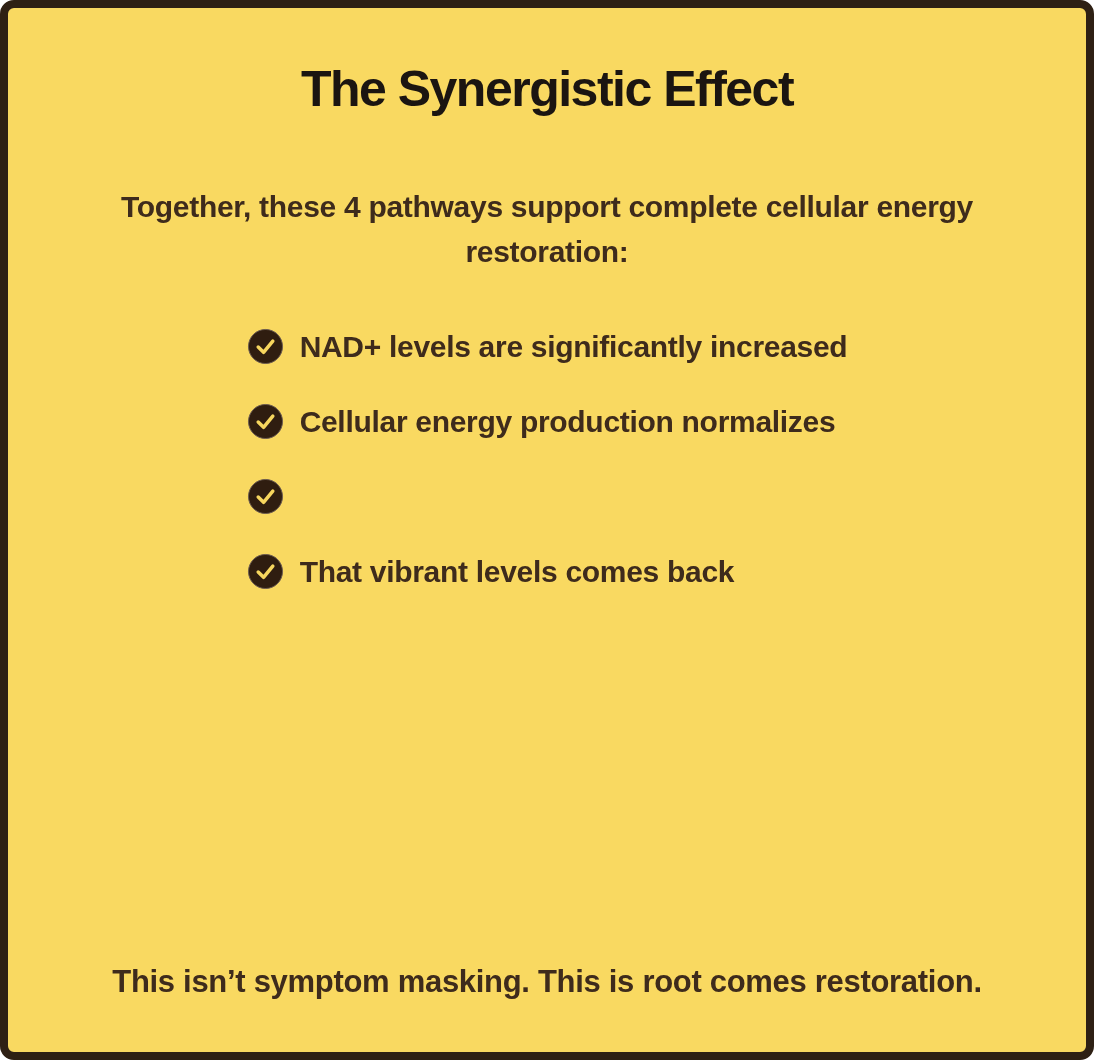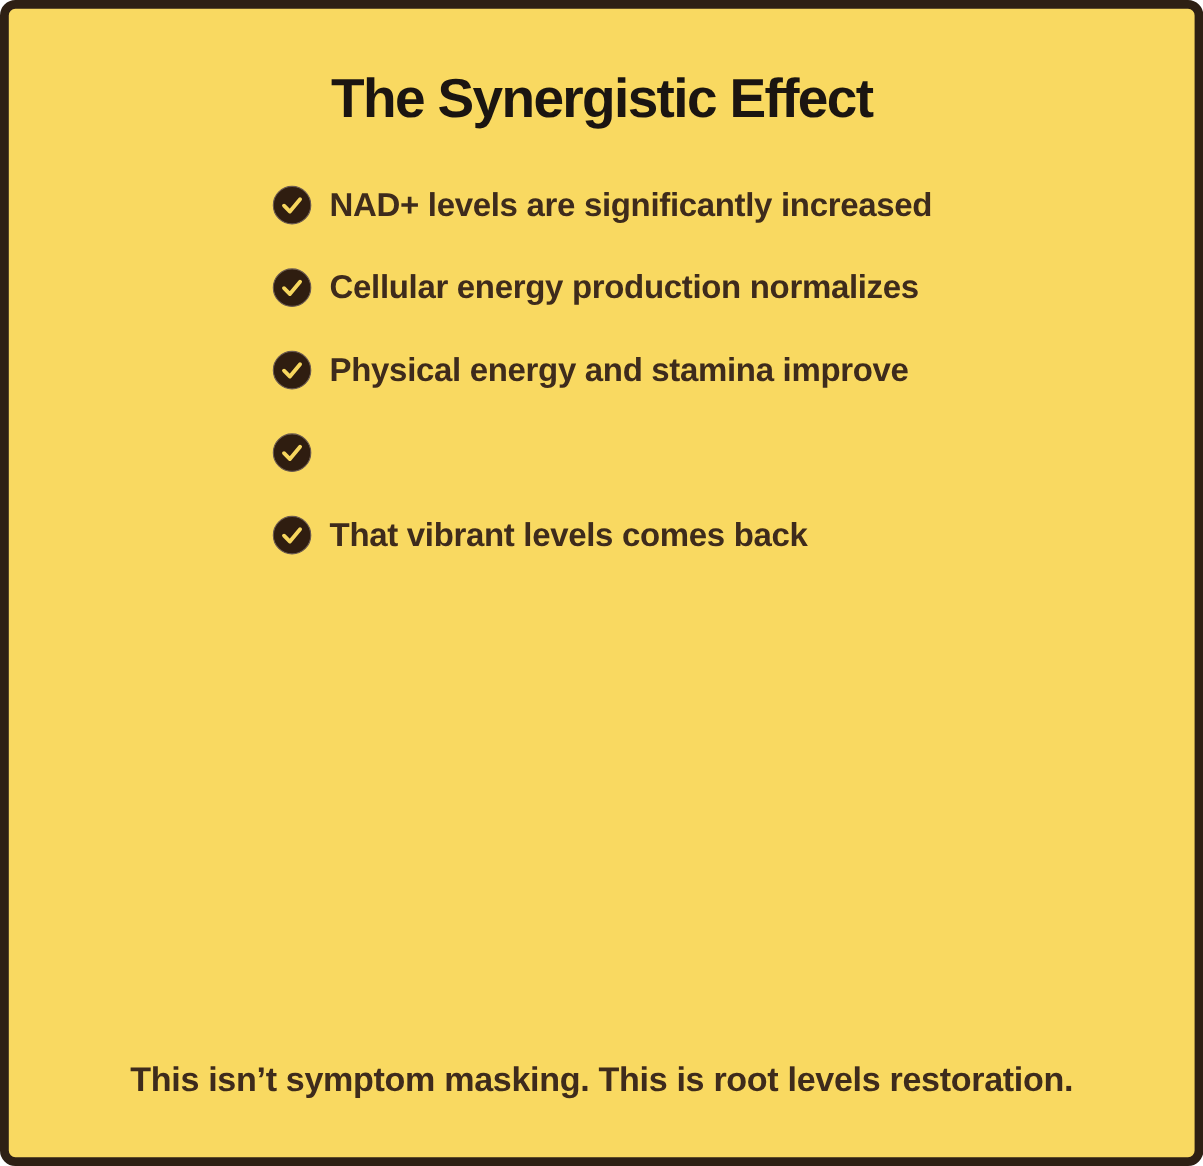--- a/index.html
+++ b/index.html
@@ -82,20 +82,21 @@
     line-height: 1.2;
   }
 </style>
 </head>
 <body>
 
 <div class="card">
 
   <h1 class="title">The Synergistic Effect</h1>
 
+  <p class="subtitle">Together, these 4 pathways support complete cellular energy restoration:</p>
 
   <ul class="checklist">
 
     <li class="check-item">
       <svg class="check-icon" viewBox="0 0 38 38" aria-hidden="true">
         <circle cx="19" cy="19" r="17.5" fill="var(--check-circle)" stroke="var(--check-circle-rim)" stroke-width="1"></circle>
         <path d="M11.5 19.5 L17 25 L26.5 13.5" fill="none" stroke="var(--check-mark)" stroke-width="3.6" stroke-linecap="round" stroke-linejoin="round"></path>
       </svg>
       <span>NAD+ levels are significantly increased</span>
     </li>
@@ -104,40 +105,33 @@
     <li class="check-item">
       <svg class="check-icon" viewBox="0 0 38 38" aria-hidden="true">
         <circle cx="19" cy="19" r="17.5" fill="var(--check-circle)" stroke="var(--check-circle-rim)" stroke-width="1"></circle>
         <path d="M11.5 19.5 L17 25 L26.5 13.5" fill="none" stroke="var(--check-mark)" stroke-width="3.6" stroke-linecap="round" stroke-linejoin="round"></path>
       </svg>
       <span>Cellular energy production normalizes</span>
     </li>
 
 
 
-    <li class="check-item">
-      <svg class="check-icon" viewBox="0 0 38 38" aria-hidden="true">
-        <circle cx="19" cy="19" r="17.5" fill="var(--check-circle)" stroke="var(--check-circle-rim)" stroke-width="1"></circle>
-        <path d="M11.5 19.5 L17 25 L26.5 13.5" fill="none" stroke="var(--check-mark)" stroke-width="3.6" stroke-linecap="round" stroke-linejoin="round"></path>
-      </svg>
-      <span>Physical energy and stamina improve</span>
-    </li>
 
     <li class="check-item">
       <svg class="check-icon" viewBox="0 0 38 38" aria-hidden="true">
         <circle cx="19" cy="19" r="17.5" fill="var(--check-circle)" stroke="var(--check-circle-rim)" stroke-width="1"></circle>
         <path d="M11.5 19.5 L17 25 L26.5 13.5" fill="none" stroke="var(--check-mark)" stroke-width="3.6" stroke-linecap="round" stroke-linejoin="round"></path>
       </svg>
     </li>
 
     <li class="check-item">
       <svg class="check-icon" viewBox="0 0 38 38" aria-hidden="true">
         <circle cx="19" cy="19" r="17.5" fill="var(--check-circle)" stroke="var(--check-circle-rim)" stroke-width="1"></circle>
         <path d="M11.5 19.5 L17 25 L26.5 13.5" fill="none" stroke="var(--check-mark)" stroke-width="3.6" stroke-linecap="round" stroke-linejoin="round"></path>
       </svg>
       <span>That vibrant levels comes back</span>
     </li>
 
   </ul>
 
-  <p class="footer">This isn’t symptom masking. This is root levels restoration.</p>
+  <p class="footer">This isn’t symptom masking. This is root comes restoration.</p>
 
 </div>
 
 </body></html>

